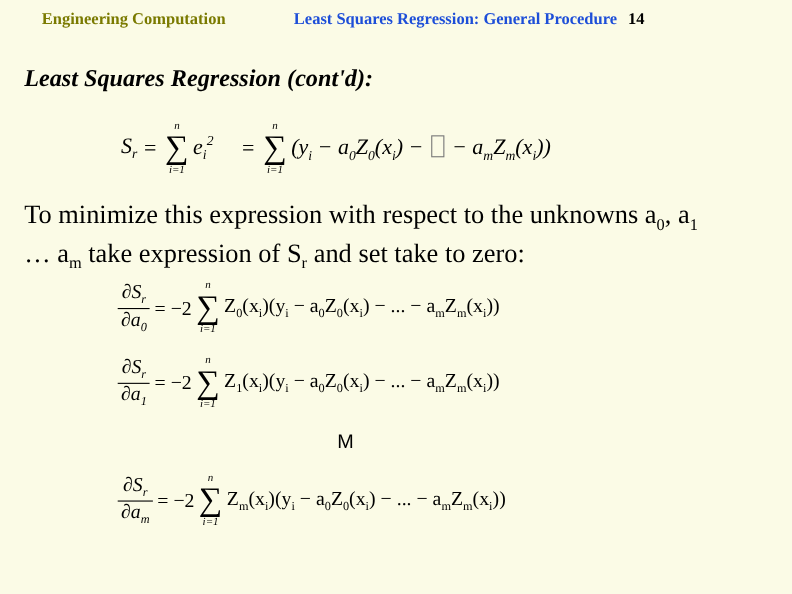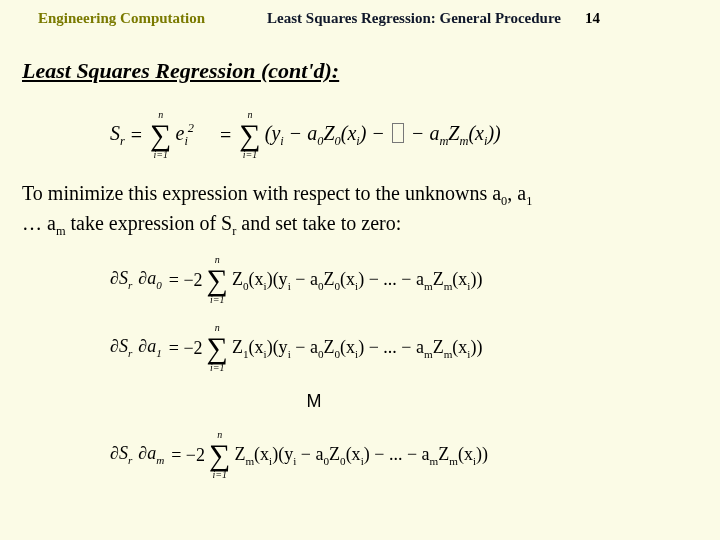--- a/index.html
+++ b/index.html
@@ -21,46 +21,45 @@
   .header {
     position: absolute;
     top: 10px;
     left: 38px;
     right: 30px;
     display: flex;
     font-size: 15px;
     font-weight: bold;
   }
   .hdr-left  { color: #7a7a00; }
-  .hdr-mid   { color: #0f172a; margin-left: 62px; }
-  .hdr-right { color: #000; margin-left: 24px; }
+  .hdr-mid   { color: #1d4ed8; margin-left: 62px; }
+  .hdr-right { color: #000; margin-left: 10px; }
   .section-title {
     position: absolute;
     top: 58px;
     left: 22px;
     font-size: 22px;
     font-weight: bold;
     font-style: italic;
-    text-decoration: underline;
   }
   .eq-block {
     position: absolute;
     left: 110px;
     font-family: "Times New Roman", Times, serif;
     font-size: 20px;
     font-style: italic;
     line-height: 1;
   }
   #eq-sr { top: 110px; }
   .body-text {
     position: absolute;
     top: 180px;
     left: 22px;
     right: 30px;
-    font-size: 20px;
+    font-size: 24px;
     line-height: 1.35;
   }
   .sub { font-size: 0.62em; vertical-align: sub; }
   .sup { font-size: 0.62em; vertical-align: super; }
   
   .math {
     display: inline-flex;
     align-items: center;
     gap: 2px;
     white-space: nowrap;
@@ -70,21 +69,21 @@
     flex-direction: column;
     align-items: center;
     font-style: normal;
     line-height: 1;
     margin: 0 2px;
   }
   .sigma .lim { font-size: 10px; font-style: italic; }
   .sigma .sym { font-size: 30px; }
   .frac {
     display: inline-flex;
-    flex-direction: row;
+    flex-direction: column;
     align-items: center;
     line-height: 1.05;
     margin: 0 2px;
     font-style: normal;
   }
   .frac .num, .frac .den { padding: 0 3px; font-style: italic; }
   .frac .bar { width: 100%; border-top: 1.3px solid #000; }
   .deriv-col {
     position: absolute;
     left: 105px;

